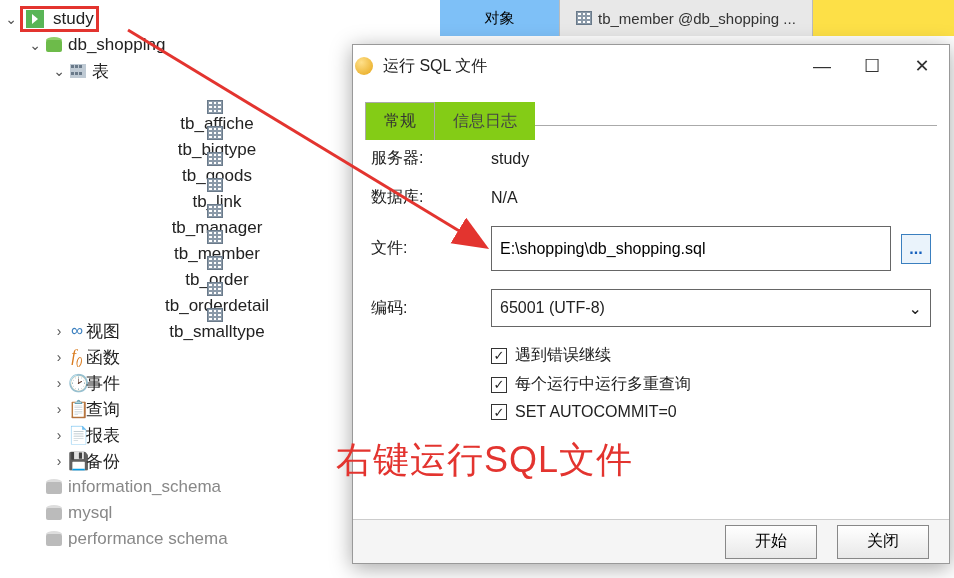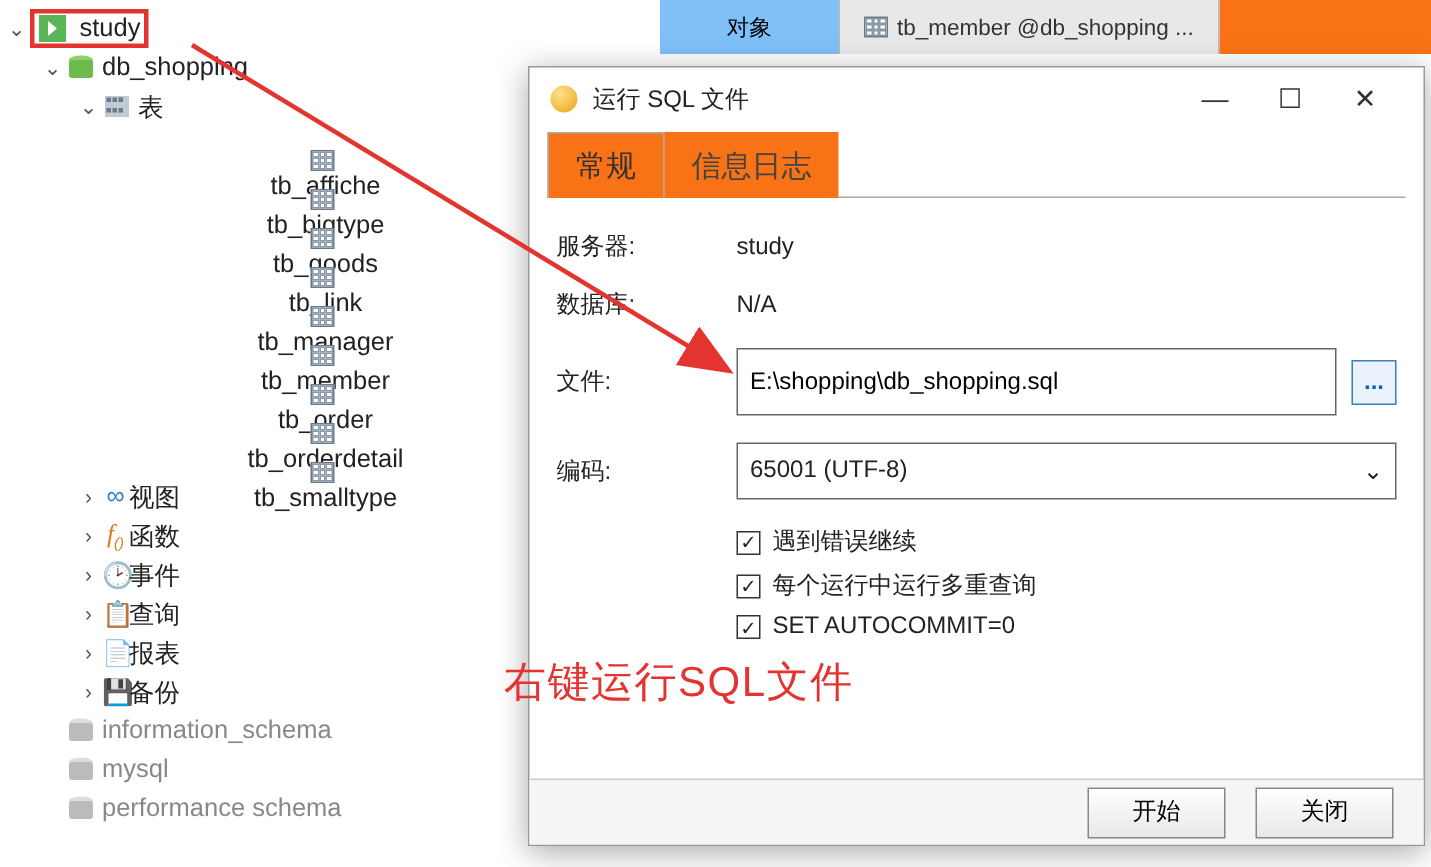--- a/index.html
+++ b/index.html
@@ -1,17 +1,17 @@
 <!DOCTYPE html>
 <html><head>
 <meta charset="utf-8">
 <style>
 * { box-sizing: border-box; font-family: "Microsoft YaHei", "Segoe UI", Arial, sans-serif; }
 body { margin: 0; background: #fff; width: 954px; height: 578px; overflow: hidden; position: relative; }
-.tab-strip { position:absolute; left:440px; top:0; right:0; height:36px; display:flex; align-items:stretch; background:#f97316; }
+.tab-strip { position:absolute; left:440px; top:0; right:0; height:36px; display:flex; align-items:stretch; background:#fde047; }
 .tab { display:flex; align-items:center; gap:6px; padding:0 16px; font-size:15px; border-right:1px solid #bbb; background:#e8e8e8; color:#333; }
 .tab.obj { background:#7ec0f7; color:#000; justify-content:center; min-width:120px; }
 .tab-icon { width:16px; height:14px; }
 
 
 .tree-wrap { position:absolute; top:0; left:0; width:360px; height:578px; padding-top:6px; font-size:17px; color:#222; }
 .tree-row { display:flex; align-items:center; height:26px; white-space:nowrap; }
 .arrow { width:18px; text-align:center; color:#555; cursor:pointer; font-size:14px; }
 .arrow.open::before { content:"⌄"; }
 .arrow.closed::before { content:"›"; }
@@ -32,47 +32,47 @@
 .folder-icon { width:16px; height:14px; background:#bfcad4; display:flex; flex-wrap:wrap; padding:1px; gap:1px; }
 .folder-icon i{width:3px;height:3px;background:#6a7a8a;}
 
 .table-icon { width:16px; height:14px; border:1px solid #6a7a8a; background:#fff; display:grid; grid-template-columns:1fr 1fr 1fr; grid-template-rows:1fr 1fr 1fr; }
 .table-icon i{border:0.5px solid #8a99a8;}
 
 .tiny-icon{ width:18px; display:inline-block; text-align:center; }
 
 
 .dialog { position:absolute; left:352px; top:44px; width:598px; height:520px; background:#fff; border:1px solid #999; box-shadow:0 4px 20px rgba(0,0,0,0.35); }
-.dlg-title { height:42px; display:flex; align-items:center; padding:0 14px; font-size:16px; color:#222; }
+.dlg-title { height:42px; display:flex; align-items:center; padding:0 2px; font-size:16px; color:#222; }
 .dlg-title .title-icon { width:18px; height:18px; border-radius:50%; background:radial-gradient(circle at 35% 30%, #ffe08a, #e6a617); margin-right:10px; }
 .wincontrols { margin-left:auto; display:flex; }
 .winbtn { width:50px; height:42px; display:flex; align-items:center; justify-content:center; font-size:18px; color:#333; }
 
 .dlg-tabs { display:flex; padding-left:12px; gap:0; }
-.dlg-tab { padding:8px 18px; border:1px solid #aaa; border-bottom:none; background:#f97316; font-size:20px; color:#333; position:relative; top:1px; }
+.dlg-tab { padding:8px 18px; border:1px solid #aaa; border-bottom:none; background:#84cc16; font-size:16px; color:#333; position:relative; top:15px; }
 .dlg-tab.inactive { border:none; color:#444; padding:9px 18px 7px; }
 .dlg-sep{ height:1px; background:#aaa; margin:0 12px; }
 
 .form { padding:22px 18px 8px 18px; font-size:16px; color:#222; }
 .form-row { display:flex; align-items:center; margin-bottom:18px; }
 .form-label { width:120px; }
 .form-value { flex:1; display:flex; align-items:center; }
 .text-input { flex:1; height:45px; border:1px solid #666; padding:2px 8px; font-size:16px; background:#fff; }
 .browse-btn { width:30px; height:30px; margin-left:10px; border:1px solid #3a7fbf; background:#eaf3fb; color:#1560bd; font-weight:bold; display:flex; align-items:center; justify-content:center; }
 .select { flex:1; height:30px; border:1px solid #666; padding:18px 8px; font-size:16px; background:#fff; display:flex; align-items:center; justify-content:space-between; }
 
 .check-row { display:flex; align-items:center; margin:8px 0 8px 120px; font-size:16px; gap:8px; }
 .checkbox { width:16px; height:16px; border:1px solid #333; display:inline-flex; align-items:center; justify-content:center; font-size:13px; }
 
 .dlg-footer { position:absolute; bottom:0; left:0; right:0; height:44px; border-top:1px solid #ccc; display:flex; align-items:center; justify-content:flex-end; gap:20px; padding:0 20px; background:#f5f5f5; }
 .push-btn { min-width:92px; height:34px; border:1px solid #888; background:linear-gradient(#fff,#e8e8e8); font-size:16px; display:flex; align-items:center; justify-content:center; }
 
 
 .anno-svg { position:absolute; left:0; top:0; pointer-events:none; }
-.anno-text { position:absolute; left:336px; top:436px; font-size:28px; color:#e3342f; font-weight:500; letter-spacing:1px; }
+.anno-text { position:absolute; left:336px; top:436px; font-size:36px; color:#e3342f; font-weight:500; letter-spacing:1px; }
 </style>
 </head>
 <body>
 
 <div class="tab-strip">
   <div class="tab obj">
     <span>对象</span>
   </div>
   <div class="tab">
     <span class="tab-icon">

